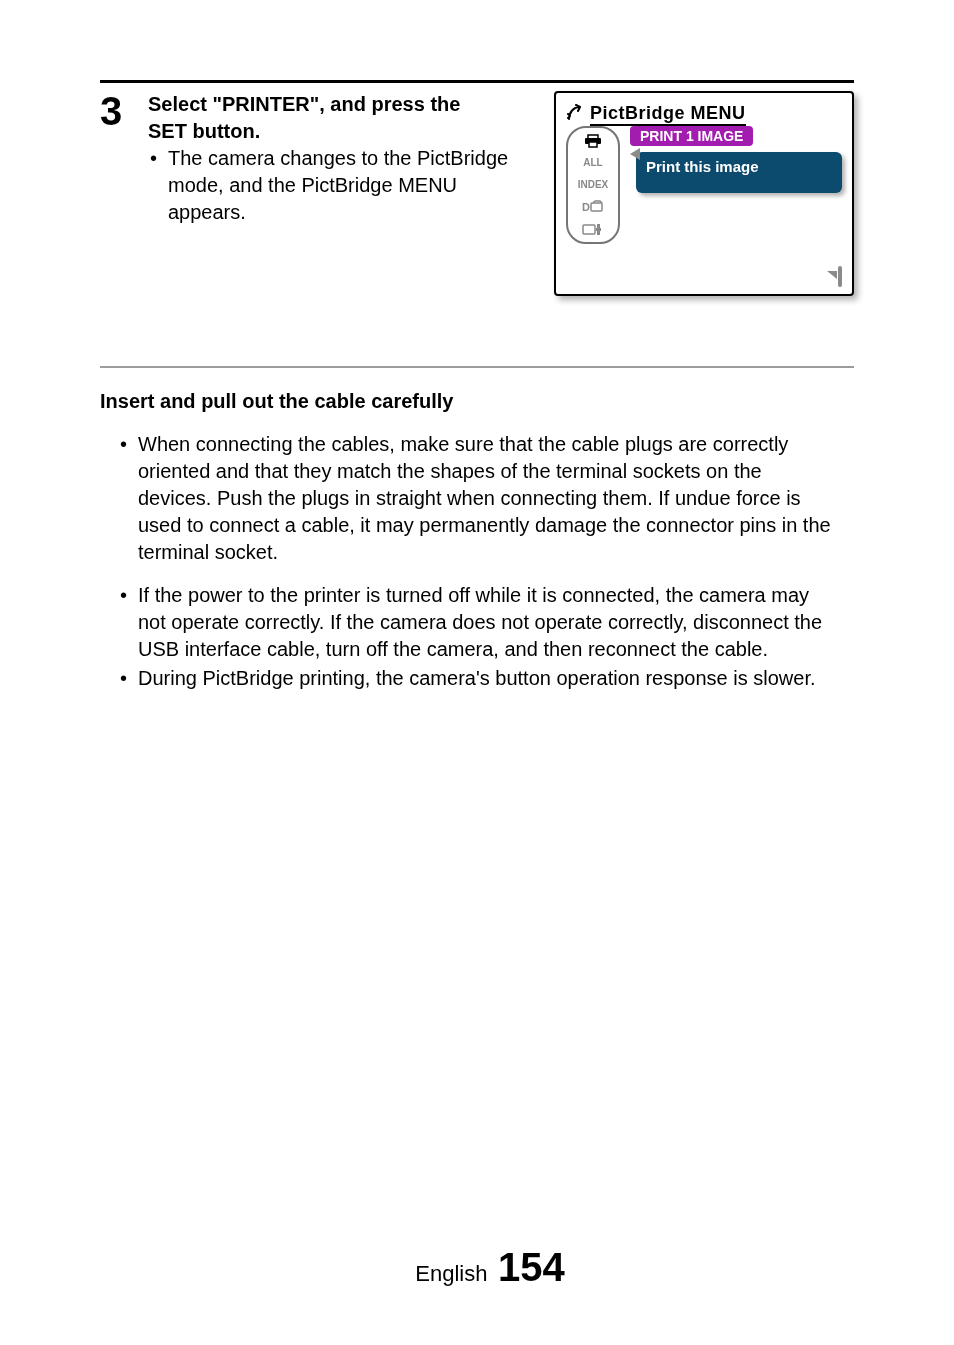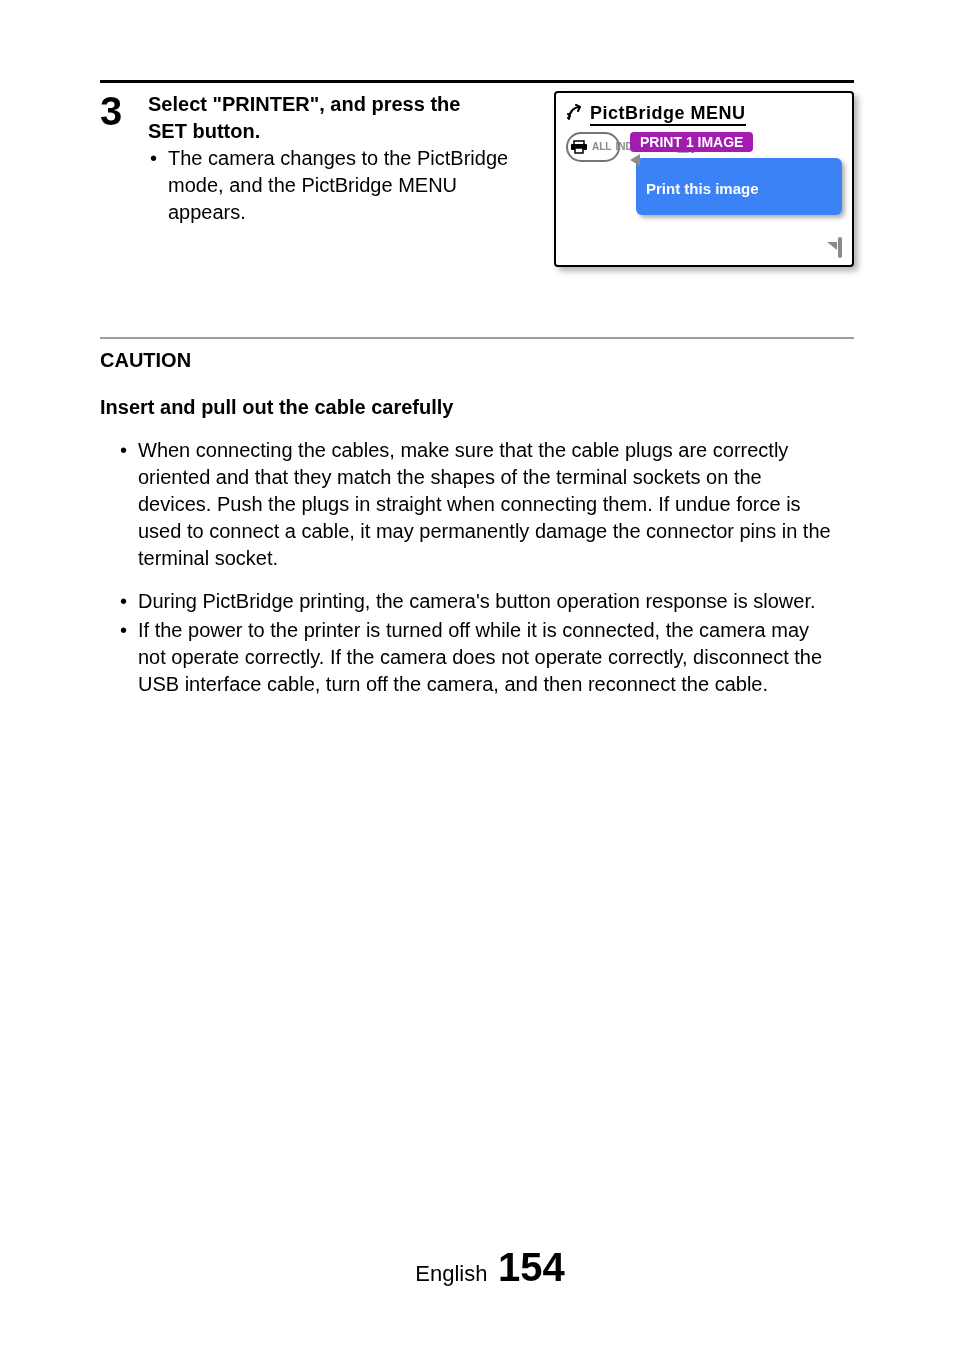--- a/index.html
+++ b/index.html
@@ -71,36 +71,35 @@
     padding: 10px 10px 8px 10px;
     font-family: Arial, Helvetica, sans-serif;
     position: relative;
     box-shadow: 4px 4px 6px rgba(0,0,0,0.3);
     background: #fff;
   }
   .screen-title-row {
     display: flex;
     align-items: center;
     gap: 6px;
-    margin-bottom: 6px;
   }
   .screen-title {
     font-weight: bold;
     font-size: 18px;
     border-bottom: 2px solid #000;
     letter-spacing: 0.5px;
     font-family: "Arial Black", Arial, sans-serif;
   }
   .tab-col {
     width: 46px;
     border: 2px solid #757575;
     border-radius: 20px;
     padding: 4px 2px;
     display: flex;
-    flex-direction: row;
+    flex-direction: column;
     align-items: center;
     gap: 4px;
     float: left;
     margin-right: 10px;
   }
   .tab-col .tab {
     font-size: 10px;
     line-height: 1;
     font-weight: bold;
     color: #898989;
@@ -121,25 +120,25 @@
     display: inline-block;
     background: #a21caf;
     color: #fff;
     font-weight: bold;
     font-size: 14px;
     padding: 2px 10px;
     border-radius: 4px;
     margin-bottom: 6px;
   }
   .menu-note {
-    background: #3b82f6;
+    background: #0c4a6e;
     color: #fff;
     font-weight: bold;
     font-size: 15px;
-    padding: 22px 10px 18px 10px;
+    padding: 6px 10px 18px 10px;
     border-radius: 6px;
     position: relative;
     box-shadow: 3px 3px 4px rgba(0,0,0,0.3);
     margin-left: 6px;
   }
   .menu-note::before {
     content: "";
     position: absolute;
     left: -6px;
     top: -4px;
@@ -292,28 +291,27 @@
             </span>
           </div>
         </div>
       </div>
     </div>
   </div>
 
   <div class="section-rule"></div>
 
   <div class="body-text">
-    <div class="caution-head">CAUTION</div>
     <div class="sub-head">Insert and pull out the cable carefully</div>
     <ul class="bullets">
       <li>When connecting the cables, make sure that the cable plugs are correctly oriented and that they match the shapes of the terminal sockets on the devices. Push the plugs in straight when connecting them. If undue force is used to connect a cable, it may permanently damage the connector pins in the terminal socket.</li>
     </ul>
     <ul class="bullets">
+      <li>If the power to the printer is turned off while it is connected, the camera may not operate correctly. If the camera does not operate correctly, disconnect the USB interface cable, turn off the camera, and then reconnect the cable.</li>
       <li>During PictBridge printing, the camera's button operation response is slower.</li>
-      <li>If the power to the printer is turned off while it is connected, the camera may not operate correctly. If the camera does not operate correctly, disconnect the USB interface cable, turn off the camera, and then reconnect the cable.</li>
     </ul>
   </div>
 
   <div class="footer">
     <span class="foot-label">English</span>
     <span class="foot-page">154</span>
   </div>
 </div>
 
 </body></html>

